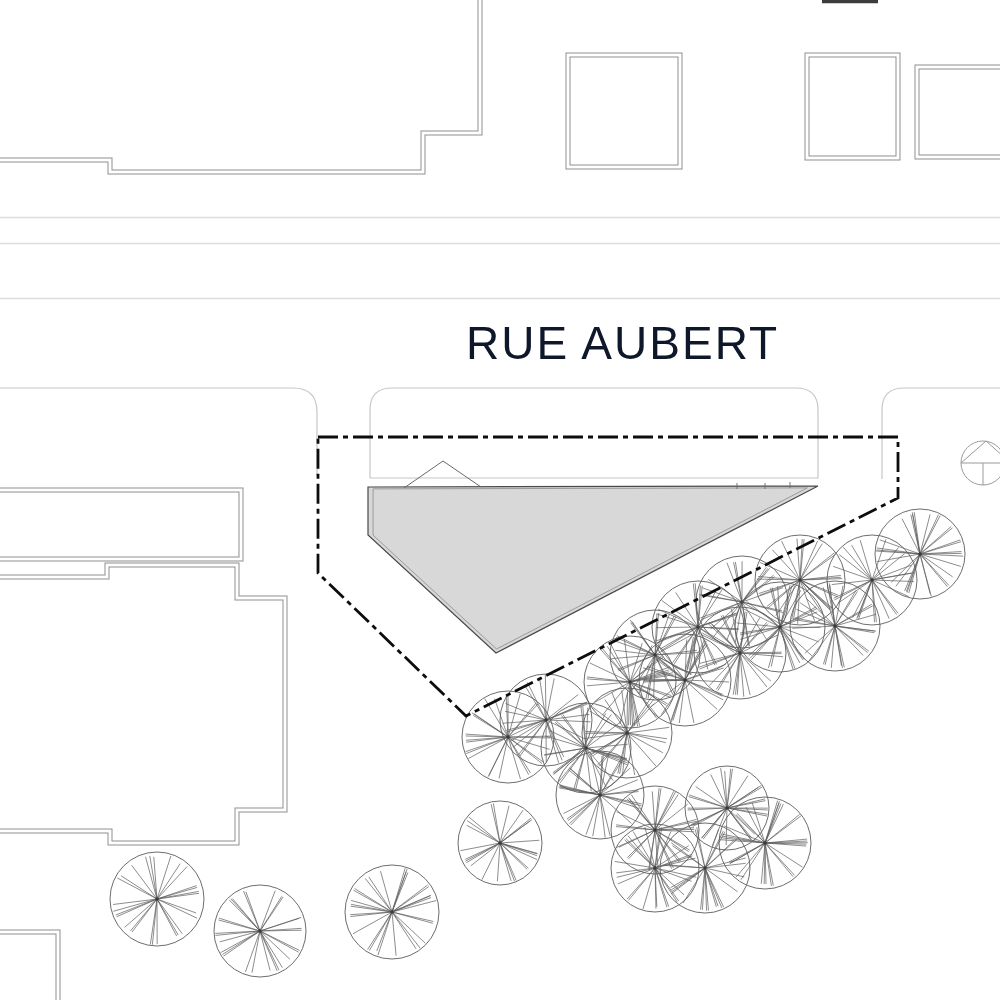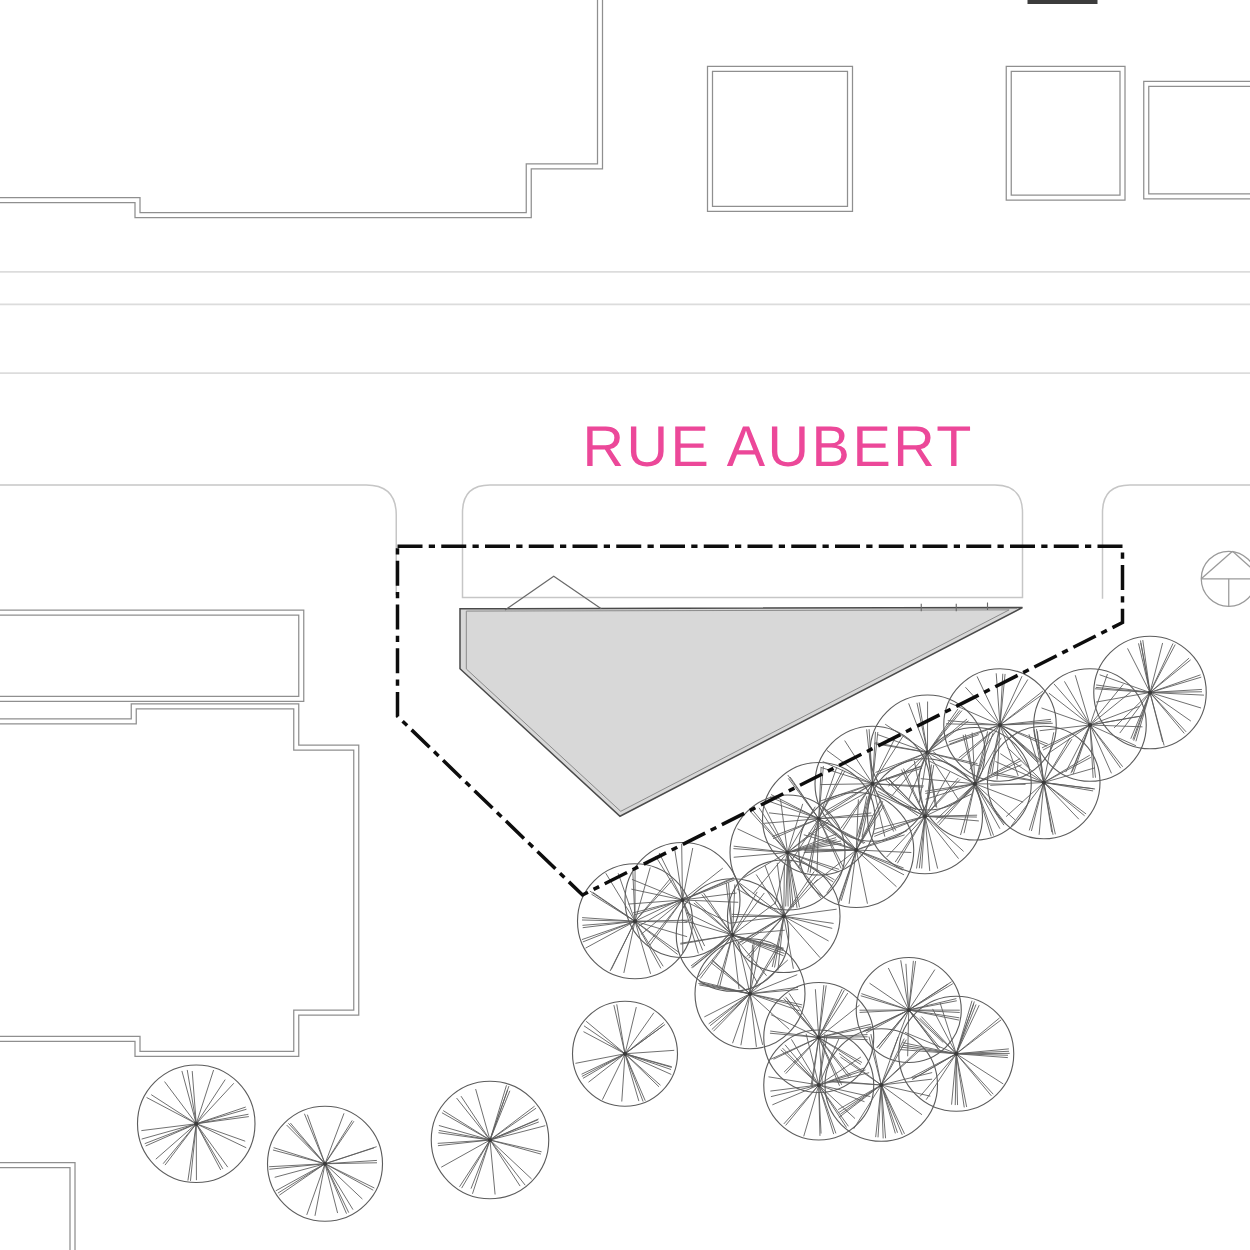--- a/index.html
+++ b/index.html
@@ -895,14 +895,14 @@
           <line x1="392" y1="912" x2="430.9074174177904" y2="895.1427159608875" stroke="#5c5c5c" stroke-width="0.7"></line>
           <line x1="392" y1="912" x2="430.37025105153634" y2="895.8120667409063" stroke="#5c5c5c" stroke-width="0.7"></line>
           <line x1="392" y1="912" x2="431.0596188951356" y2="897.5545328657894" stroke="#5c5c5c" stroke-width="0.7"></line>
           <circle cx="392" cy="912" r="1.7" fill="#3a3a3a"></circle>
         </g>
       </g>
       <g>
         <path d="M318,437 H898 V498 L466,716 L318,573 Z" fill="none" stroke="#0d0d0d" stroke-width="2.8" stroke-dasharray="20 5 5 5"></path>
       </g>
     </svg>
-  <div class="street-label" style="left: 466px; top: 334px; font-size: 46px; letter-spacing: 2px; color: #ec4899;">RUE AUBERT</div>
+  <div class="street-label" style="left: 466px; top: 320px; font-size: 46px; letter-spacing: 2px; color: #0f172a;">RUE AUBERT</div>
 </div>
 
 </body></html>

